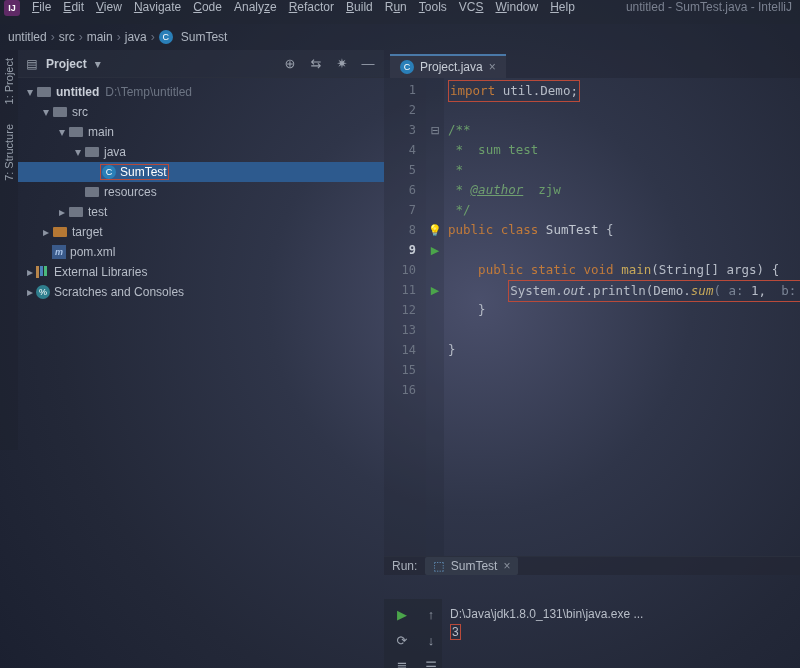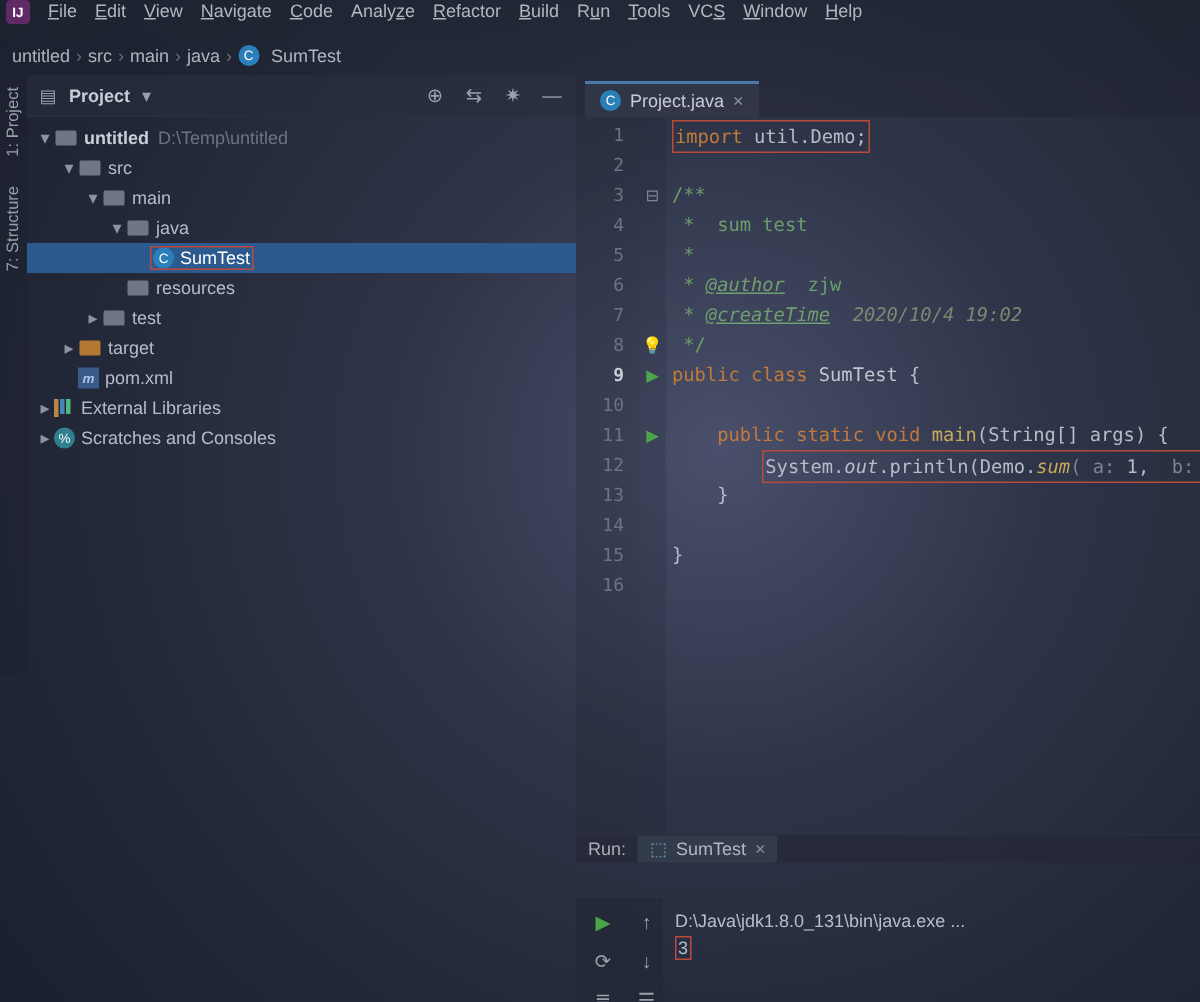--- a/index.html
+++ b/index.html
@@ -115,20 +115,21 @@
   <div class="menu-item"><span class="ul">N</span>avigate</div>
   <div class="menu-item"><span class="ul">C</span>ode</div>
   <div class="menu-item">Analy<span class="ul">z</span>e</div>
   <div class="menu-item"><span class="ul">R</span>efactor</div>
   <div class="menu-item"><span class="ul">B</span>uild</div>
   <div class="menu-item">R<span class="ul">u</span>n</div>
   <div class="menu-item"><span class="ul">T</span>ools</div>
   <div class="menu-item">VC<span class="ul">S</span></div>
   <div class="menu-item"><span class="ul">W</span>indow</div>
   <div class="menu-item"><span class="ul">H</span>elp</div>
+  <div class="window-title">untitled - SumTest.java - IntelliJ</div>
 </div>
 
 <div class="breadcrumb">
   <span class="crumb">untitled</span>
   <span class="chev">›</span>
   <span class="crumb">src</span>
   <span class="chev">›</span>
   <span class="crumb">main</span>
   <span class="chev">›</span>
   <span class="crumb">java</span>
@@ -276,21 +277,20 @@
           <div class="gmark"></div>
           <div class="gmark"></div>
       </div>
       <div class="code">
         <div class="cl"><span class="hlbox-line"><span class="kw">import</span><span class="id"> util.Demo;</span></span></div>
         <div class="cl"></div>
         <div class="cl"><span class="cm">/**</span></div>
         <div class="cl"><span class="cm"> *  sum test</span></div>
         <div class="cl"><span class="cm"> *</span></div>
         <div class="cl"><span class="cm"> * </span><span class="ann">@author</span><span class="cm">  zjw</span></div>
-        <div class="cl"><span class="cm"> * </span><span class="ann">@createTime</span><span class="cmt">  2020/10/4 19:02</span></div>
         <div class="cl"><span class="cm"> */</span></div>
         <div class="cl"><span class="kw">public</span> <span class="kw">class</span> <span class="cls">SumTest</span><span class="id"> {</span></div>
         <div class="cl"></div>
         <div class="cl">    <span class="kw">public</span> <span class="kw">static</span> <span class="kw">void</span> <span class="fn">main</span><span class="id">(String[] args) {</span></div>
         <div class="cl">        <span class="hlbox-line"><span class="id">System.</span><span class="it id">out</span><span class="id">.println(Demo.</span><span class="it fn">sum</span><span class="param">( a: </span><span class="id">1</span><span class="id">,  </span><span class="param">b: </span></span></div>
         <div class="cl"><span class="id">    }</span></div>
         <div class="cl"></div>
         <div class="cl"><span class="id">}</span></div>
         <div class="cl"></div>
       </div>

